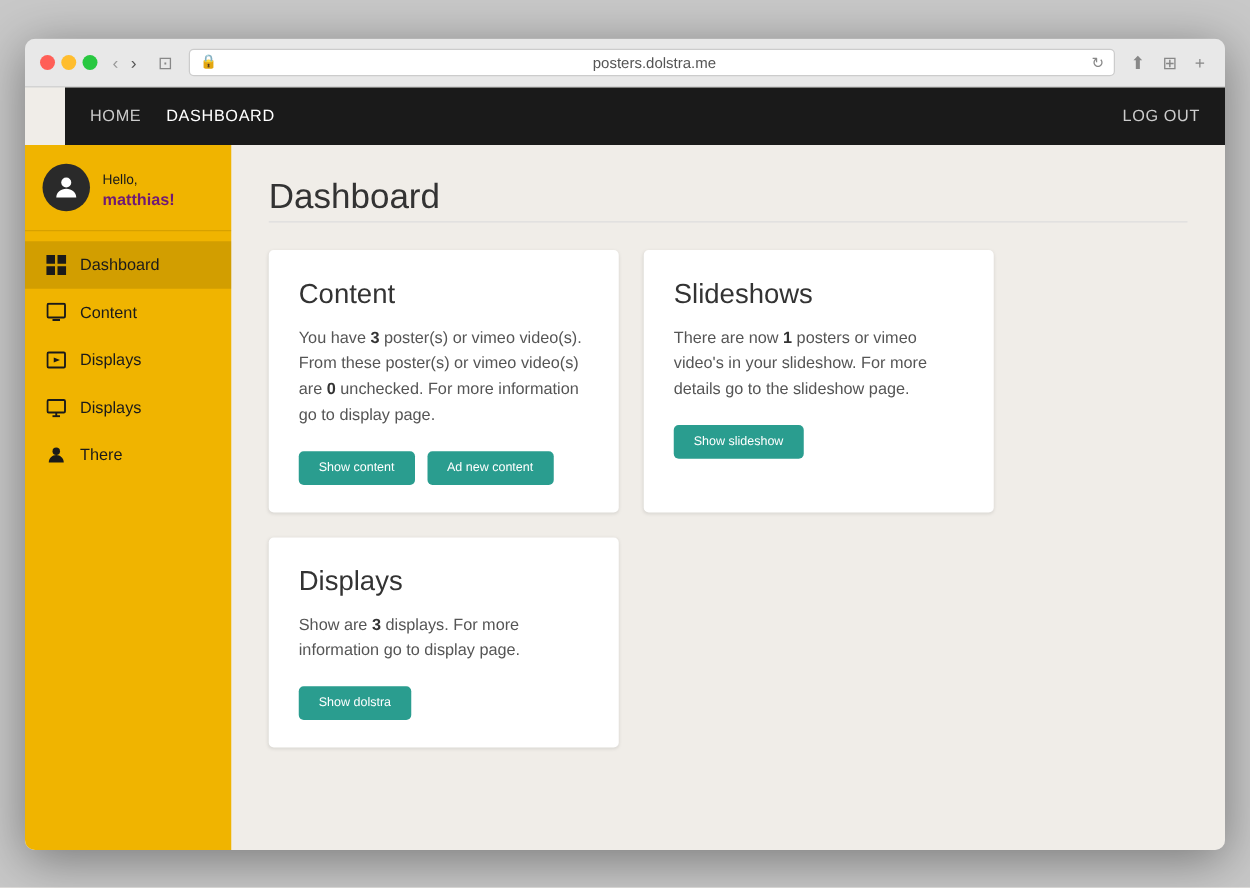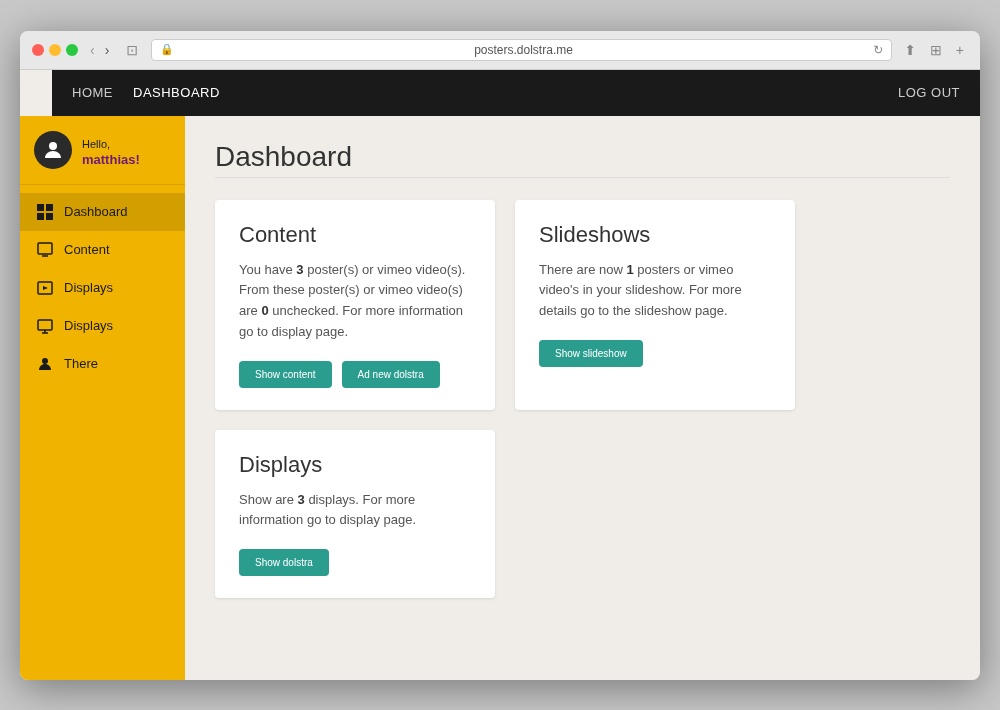--- a/index.html
+++ b/index.html
@@ -331,21 +331,21 @@
 
         <div class="cards-row">
 
           <div class="card card-content">
             <h2 class="card-title">Content</h2>
             <p class="card-text">
               <span>You have </span><strong>3</strong><span> poster(s) or vimeo video(s). From these poster(s) or vimeo video(s) are </span><strong>0</strong><span> unchecked. For more information go to display page.</span>
             </p>
             <div class="card-actions">
               <button class="btn-teal">Show content</button>
-              <button class="btn-teal">Ad new dolstra</button>
+              <button class="btn-teal">Ad new content</button>
             </div>
           </div>
 
           <div class="card card-slideshow">
             <h2 class="card-title">Slideshows</h2>
             <p class="card-text">
               <span>There are now </span><strong>1</strong><span> posters or vimeo video's in your slideshow. For more details go to the slideshow page.</span>
             </p>
             <div class="card-actions">
               <button class="btn-teal">Show slideshow</button>

